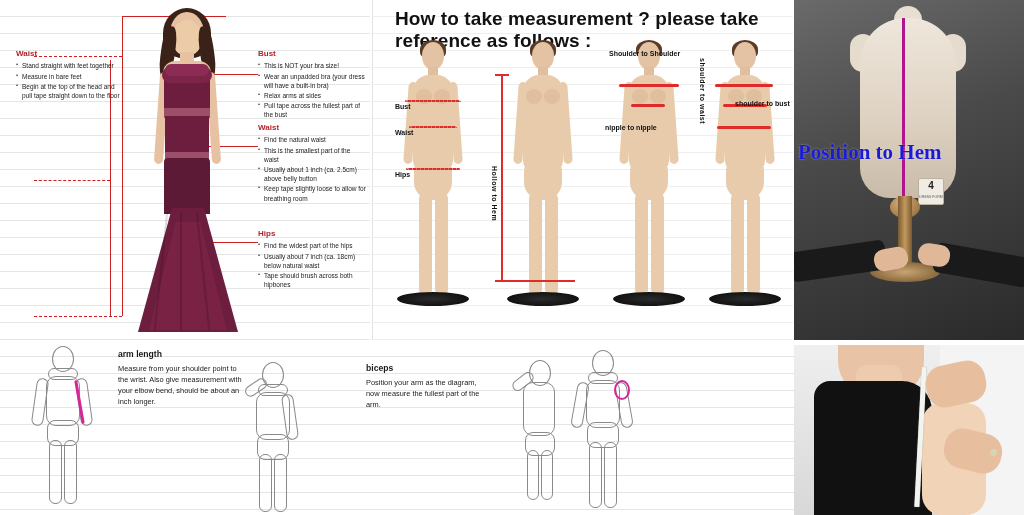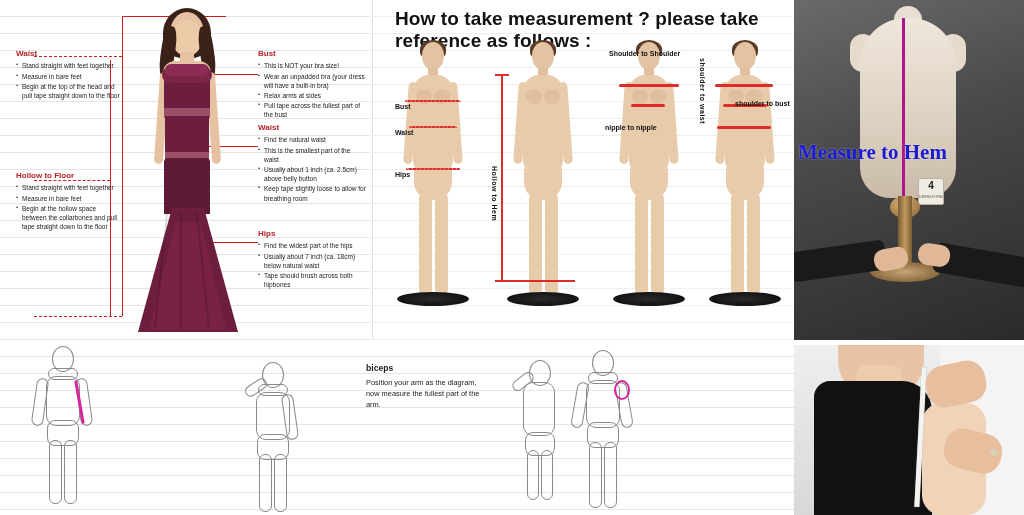--- a/index.html
+++ b/index.html
@@ -397,28 +397,20 @@
 
     <div class="callout" id="cal-height">
       <div class="c-title">Waist</div>
       <ul>
         <li>Stand straight with feet together</li>
         <li>Measure in bare feet</li>
         <li>Begin at the top of the head and pull tape straight down to the floor</li>
       </ul>
     </div>
 
-    <div class="callout" id="cal-hollow">
-      <div class="c-title">Hollow to Floor</div>
-      <ul>
-        <li>Stand straight with feet together</li>
-        <li>Measure in bare feet</li>
-        <li>Begin at the hollow space between the collarbones and pull tape straight down to the floor</li>
-      </ul>
-    </div>
 
     <div class="callout" id="cal-bust">
       <div class="c-title">Bust</div>
       <ul>
         <li>This is NOT your bra size!</li>
         <li>Wear an unpadded bra (your dress will have a built-in bra)</li>
         <li>Relax arms at sides</li>
         <li>Pull tape across the fullest part of the bust</li>
       </ul>
     </div>
@@ -539,36 +531,40 @@
       <span class="sz-num">4</span>
       <span class="sz-txt">DRESS FORM</span>
     </div>
     <div id="form-knob"></div>
     <div id="form-stand"></div>
     <div id="form-foot"></div>
     <div id="sleeve-l"></div>
     <div id="hand-l"></div>
     <div id="sleeve-r"></div>
     <div id="hand-r"></div>
-    <div id="shoulder-to-hem-label">Measure to Hem</div>
+    <div id="shoulder-to-hem-label">Position to Hem</div>
   </div>
 
   <div id="bottom">
     <div class="abs lines-bg" style="left:0; top:0; width:794px; height:175px; opacity:.55;"></div>
 
     <div class="sk" style="left:20px; top:6px; width:86px; height:162px;">
       <div class="o" style="left:32px; top:0px; width:20px; height:24px; border-radius:50%;"></div>
       <div class="o" style="left:28px; top:22px; width:28px; height:10px; border-radius:6px;"></div>
       <div class="o" style="left:26px; top:30px; width:32px; height:48px; border-radius:10px;"></div>
       <div class="o" style="left:14px; top:32px; width:10px; height:46px; border-radius:6px; transform:rotate(8deg);"></div>
       <div class="o" style="left:58px; top:32px; width:10px; height:46px; border-radius:6px; transform:rotate(-8deg);"></div>
       <div class="o" style="left:27px; top:74px; width:30px; height:24px; border-radius:8px;"></div>
       <div class="o" style="left:29px; top:94px; width:11px; height:62px; border-radius:6px;"></div>
       <div class="o" style="left:44px; top:94px; width:11px; height:62px; border-radius:6px;"></div>
       <div class="abs" style="left:58px; top:34px; width:3px; height:44px; background:#d6259a; transform:rotate(-10deg); border-radius:2px;"></div>
+    </div>
+    <div class="bnote" style="left:118px; top:8px; width:124px;">
+      <span class="bt">arm length</span>
+      <span>Measure from your shoulder point to the wrist. Also give measurement with your elbow bend, should be about an inch longer.</span>
     </div>
 
     <div class="sk" style="left:232px; top:22px; width:86px; height:150px;">
       <div class="o" style="left:30px; top:0px; width:20px; height:24px; border-radius:50%;"></div>
       <div class="o" style="left:26px; top:22px; width:28px; height:10px; border-radius:6px;"></div>
       <div class="o" style="left:24px; top:30px; width:32px; height:46px; border-radius:10px;"></div>
       <div class="o" style="left:12px; top:20px; width:22px; height:9px; border-radius:6px; transform:rotate(-34deg);"></div>
       <div class="o" style="left:52px; top:32px; width:10px; height:44px; border-radius:6px; transform:rotate(-8deg);"></div>
       <div class="o" style="left:25px; top:72px; width:30px; height:24px; border-radius:8px;"></div>
       <div class="o" style="left:27px; top:92px; width:11px; height:56px; border-radius:6px;"></div>

